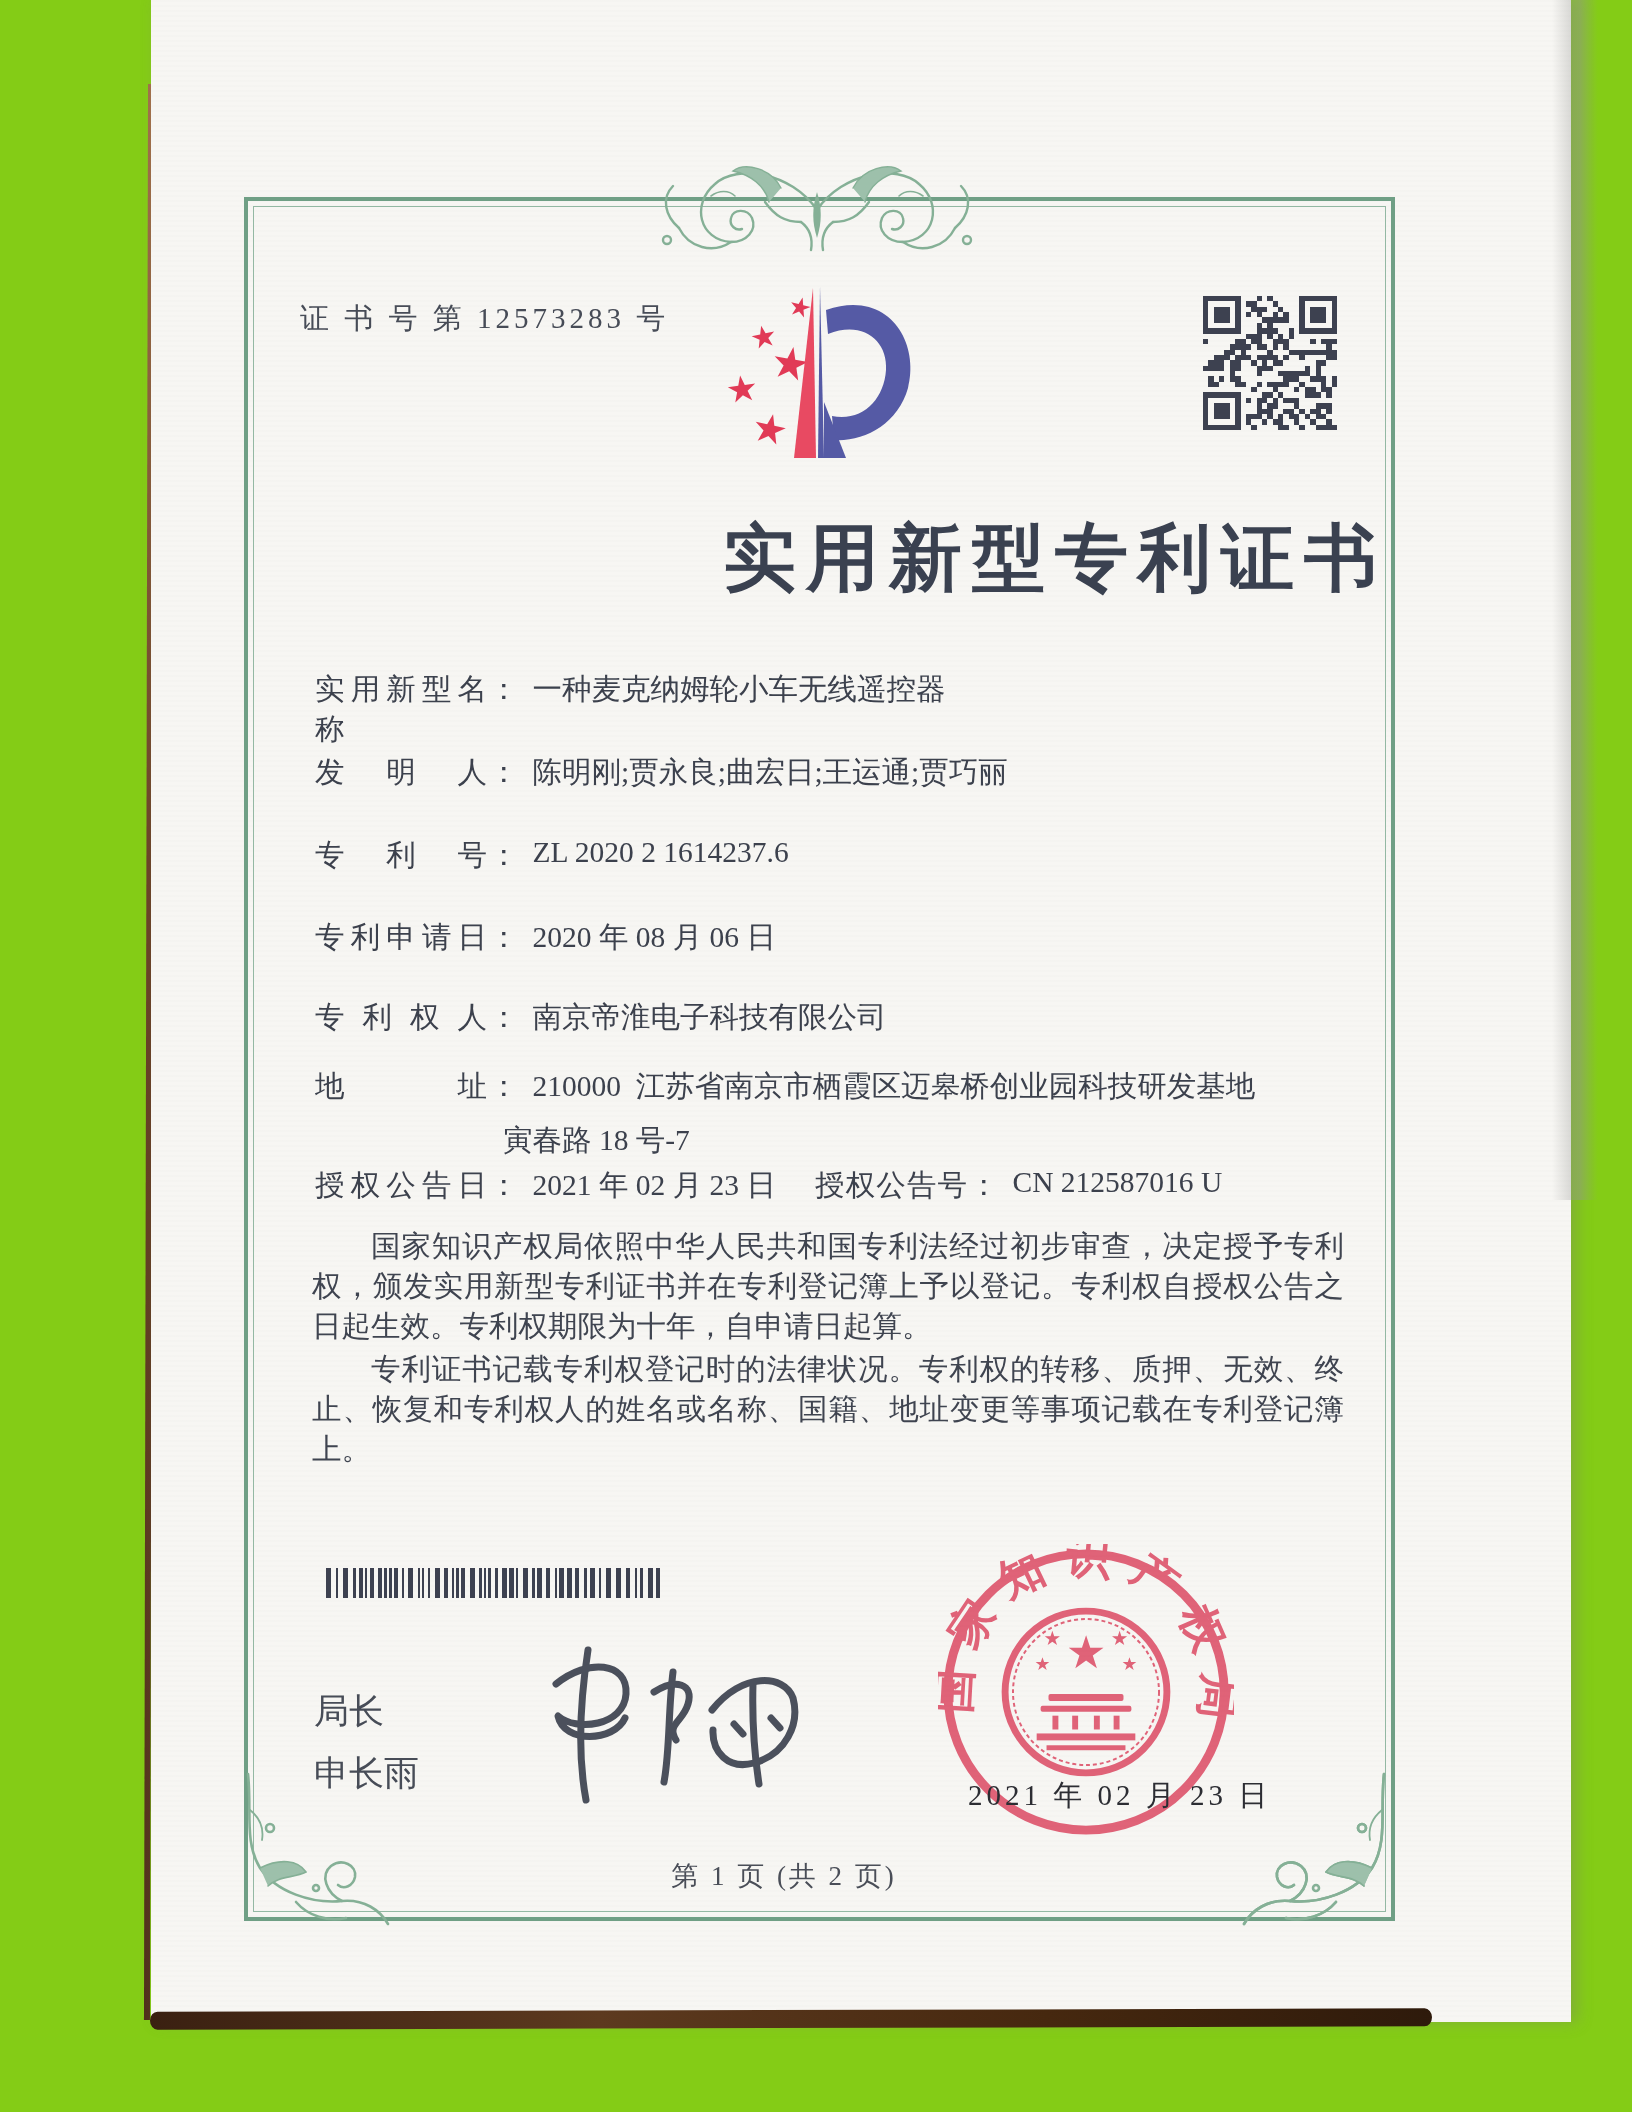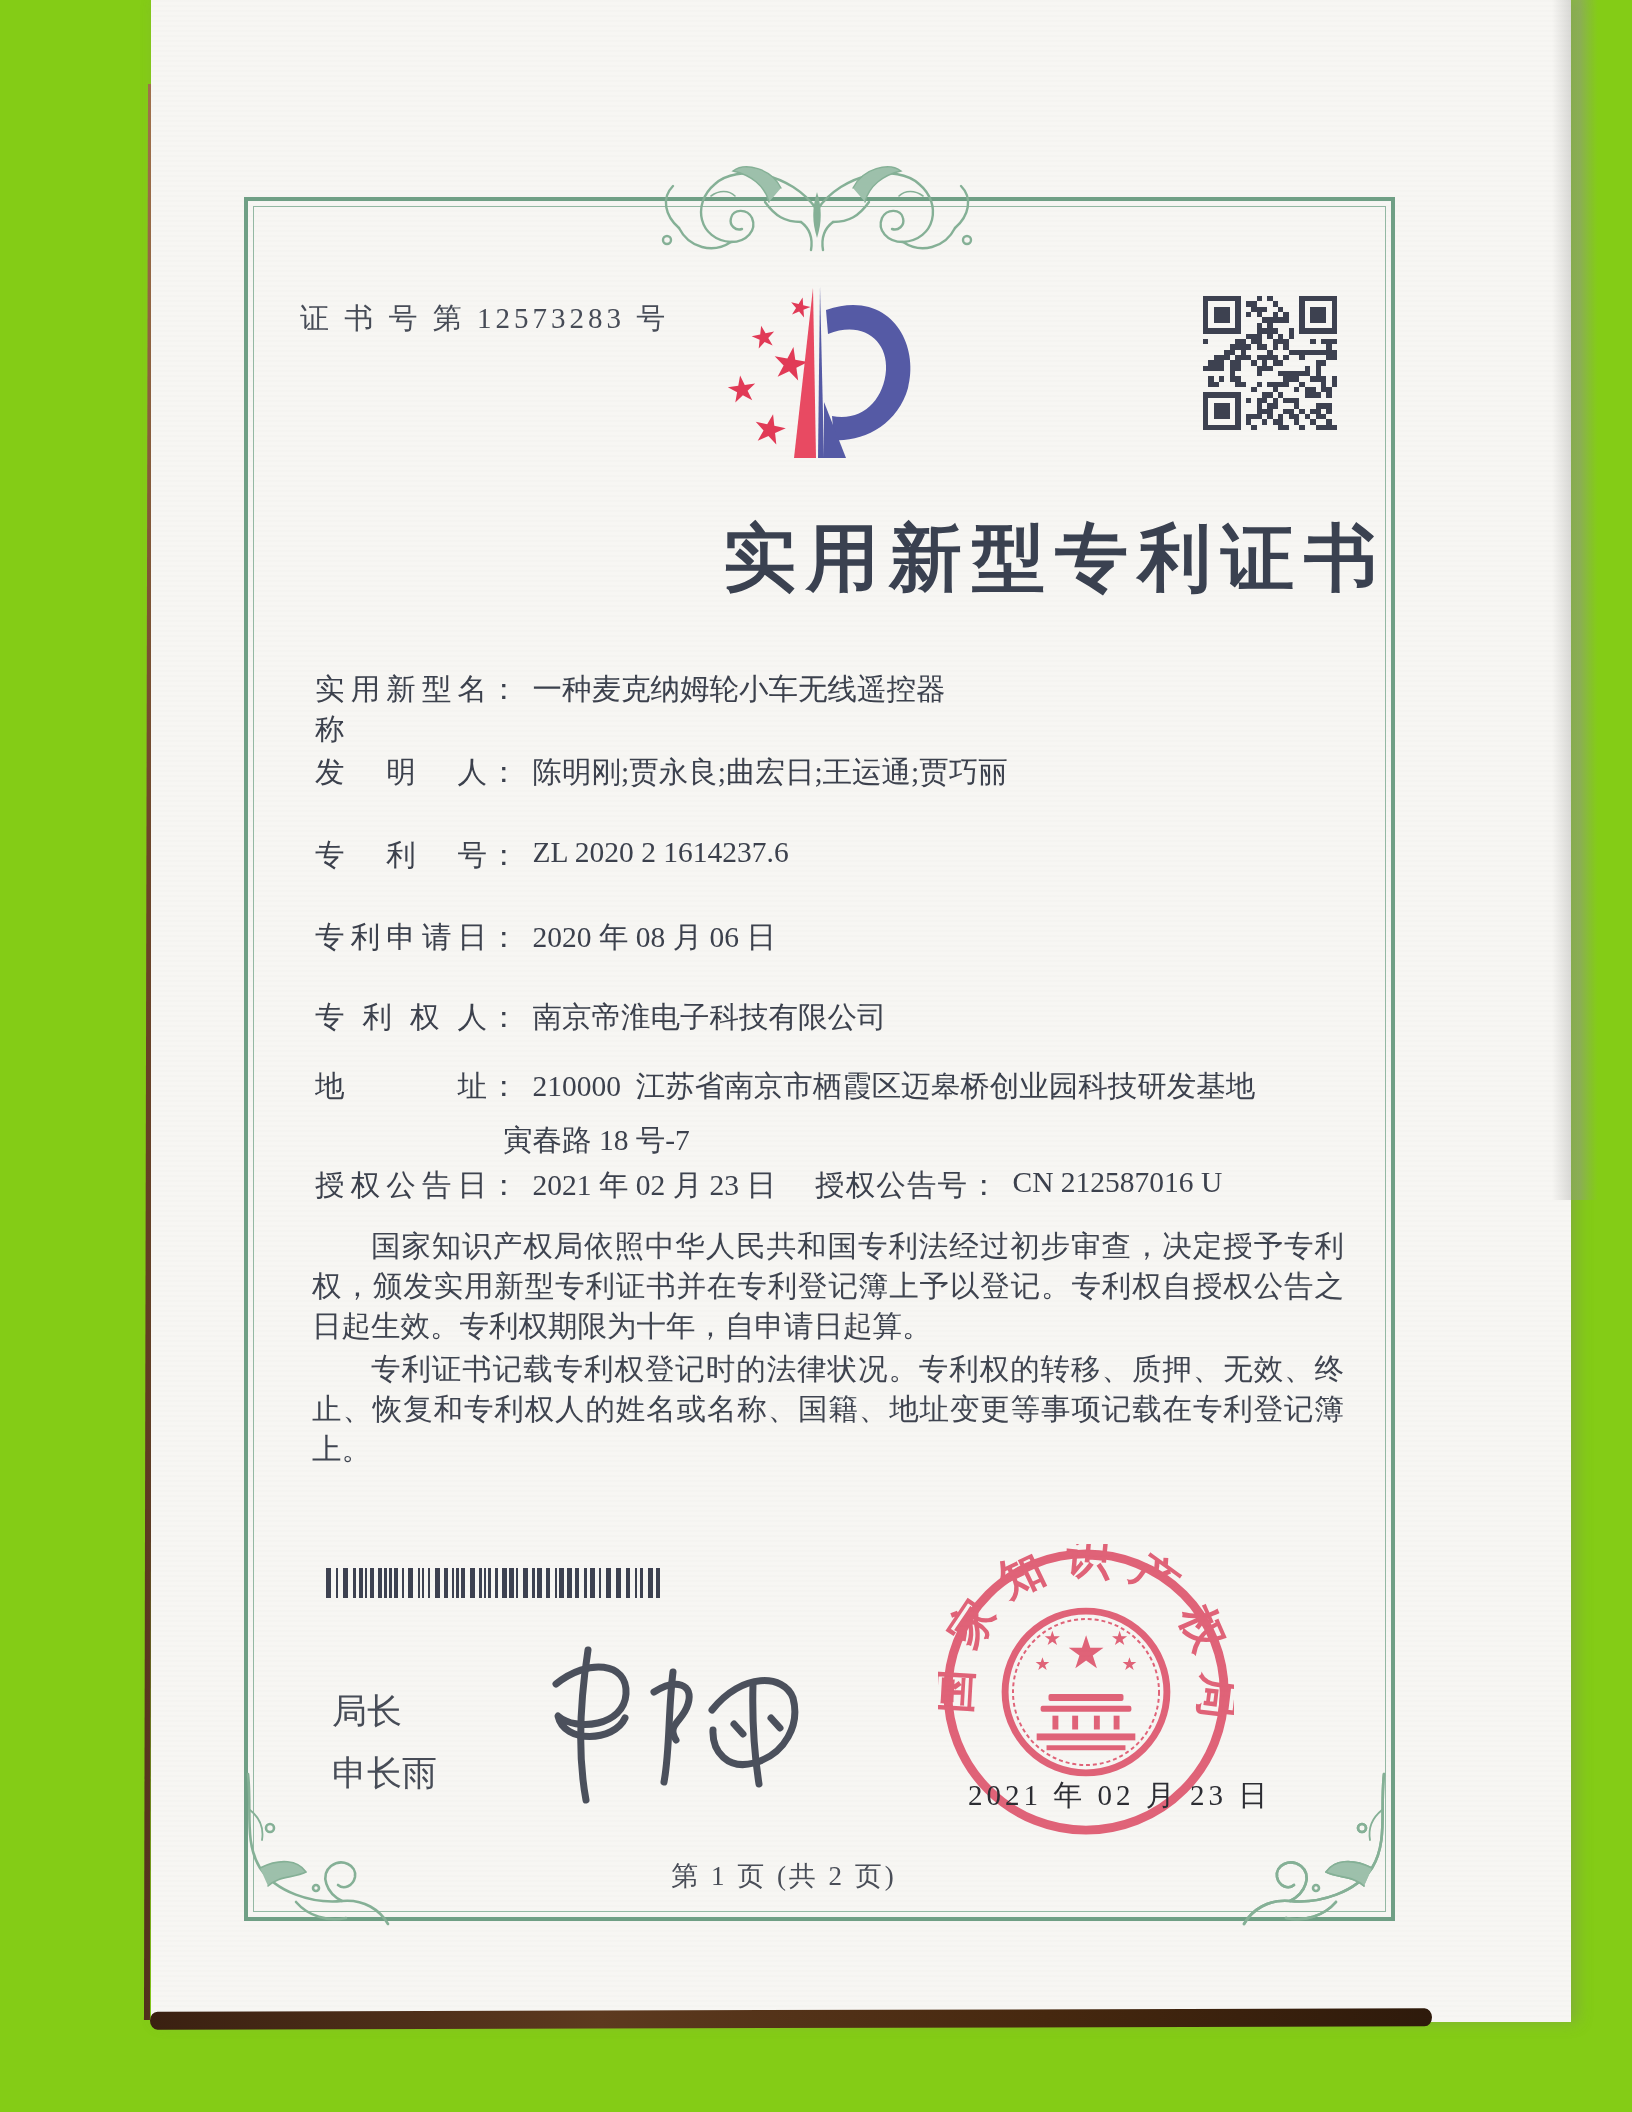--- a/index.html
+++ b/index.html
@@ -30,21 +30,21 @@
   .lab{display:inline-block;width:172px;text-align:justify;text-align-last:justify;}
   .col{margin-left:2px;}
   .val{margin-left:14px;white-space:pre-wrap;}
   .pair2{position:absolute;left:815px;top:0;display:flex;font-size:29.5px;}
   .pair2 .lab{width:152px;}
   .paras{position:absolute;left:312px;top:1226px;width:1032px;font-size:29.5px;
     line-height:40px;text-align:justify;color:#3f4450;}
   .paras p{margin:0 0 3px 0;text-indent:2em;font-family:Liberation Serif, serif;}
   #barcode{position:absolute;left:326px;top:1568px;width:336px;height:30px;}
   #barcode i{position:absolute;top:0;height:30px;background:#3d4150;}
-  .signer{position:absolute;left:332px;top:1680px;font-size:35px;color:#474c57;
+  .signer{position:absolute;left:314px;top:1680px;font-size:35px;color:#474c57;
     font-family:"Liberation Sans","DejaVu Sans",sans-serif;line-height:62px;}
   .seal-date{position:absolute;left:968px;top:1776px;font-size:29px;color:#2c2d33;
     letter-spacing:4px;white-space:pre;}
   .page-note{position:absolute;left:244px;top:1858px;width:1080px;text-align:center;
     font-size:27px;color:#4a4e58;letter-spacing:3px;}
   .back-note{position:absolute;left:244px;top:1944px;width:1090px;text-align:center;
     font-size:29px;color:#4a4e58;letter-spacing:5px;}
   svg{display:block;}
   .seal{position:absolute;left:938px;top:1544px;opacity:.9;mix-blend-mode:multiply;}
 </style>

